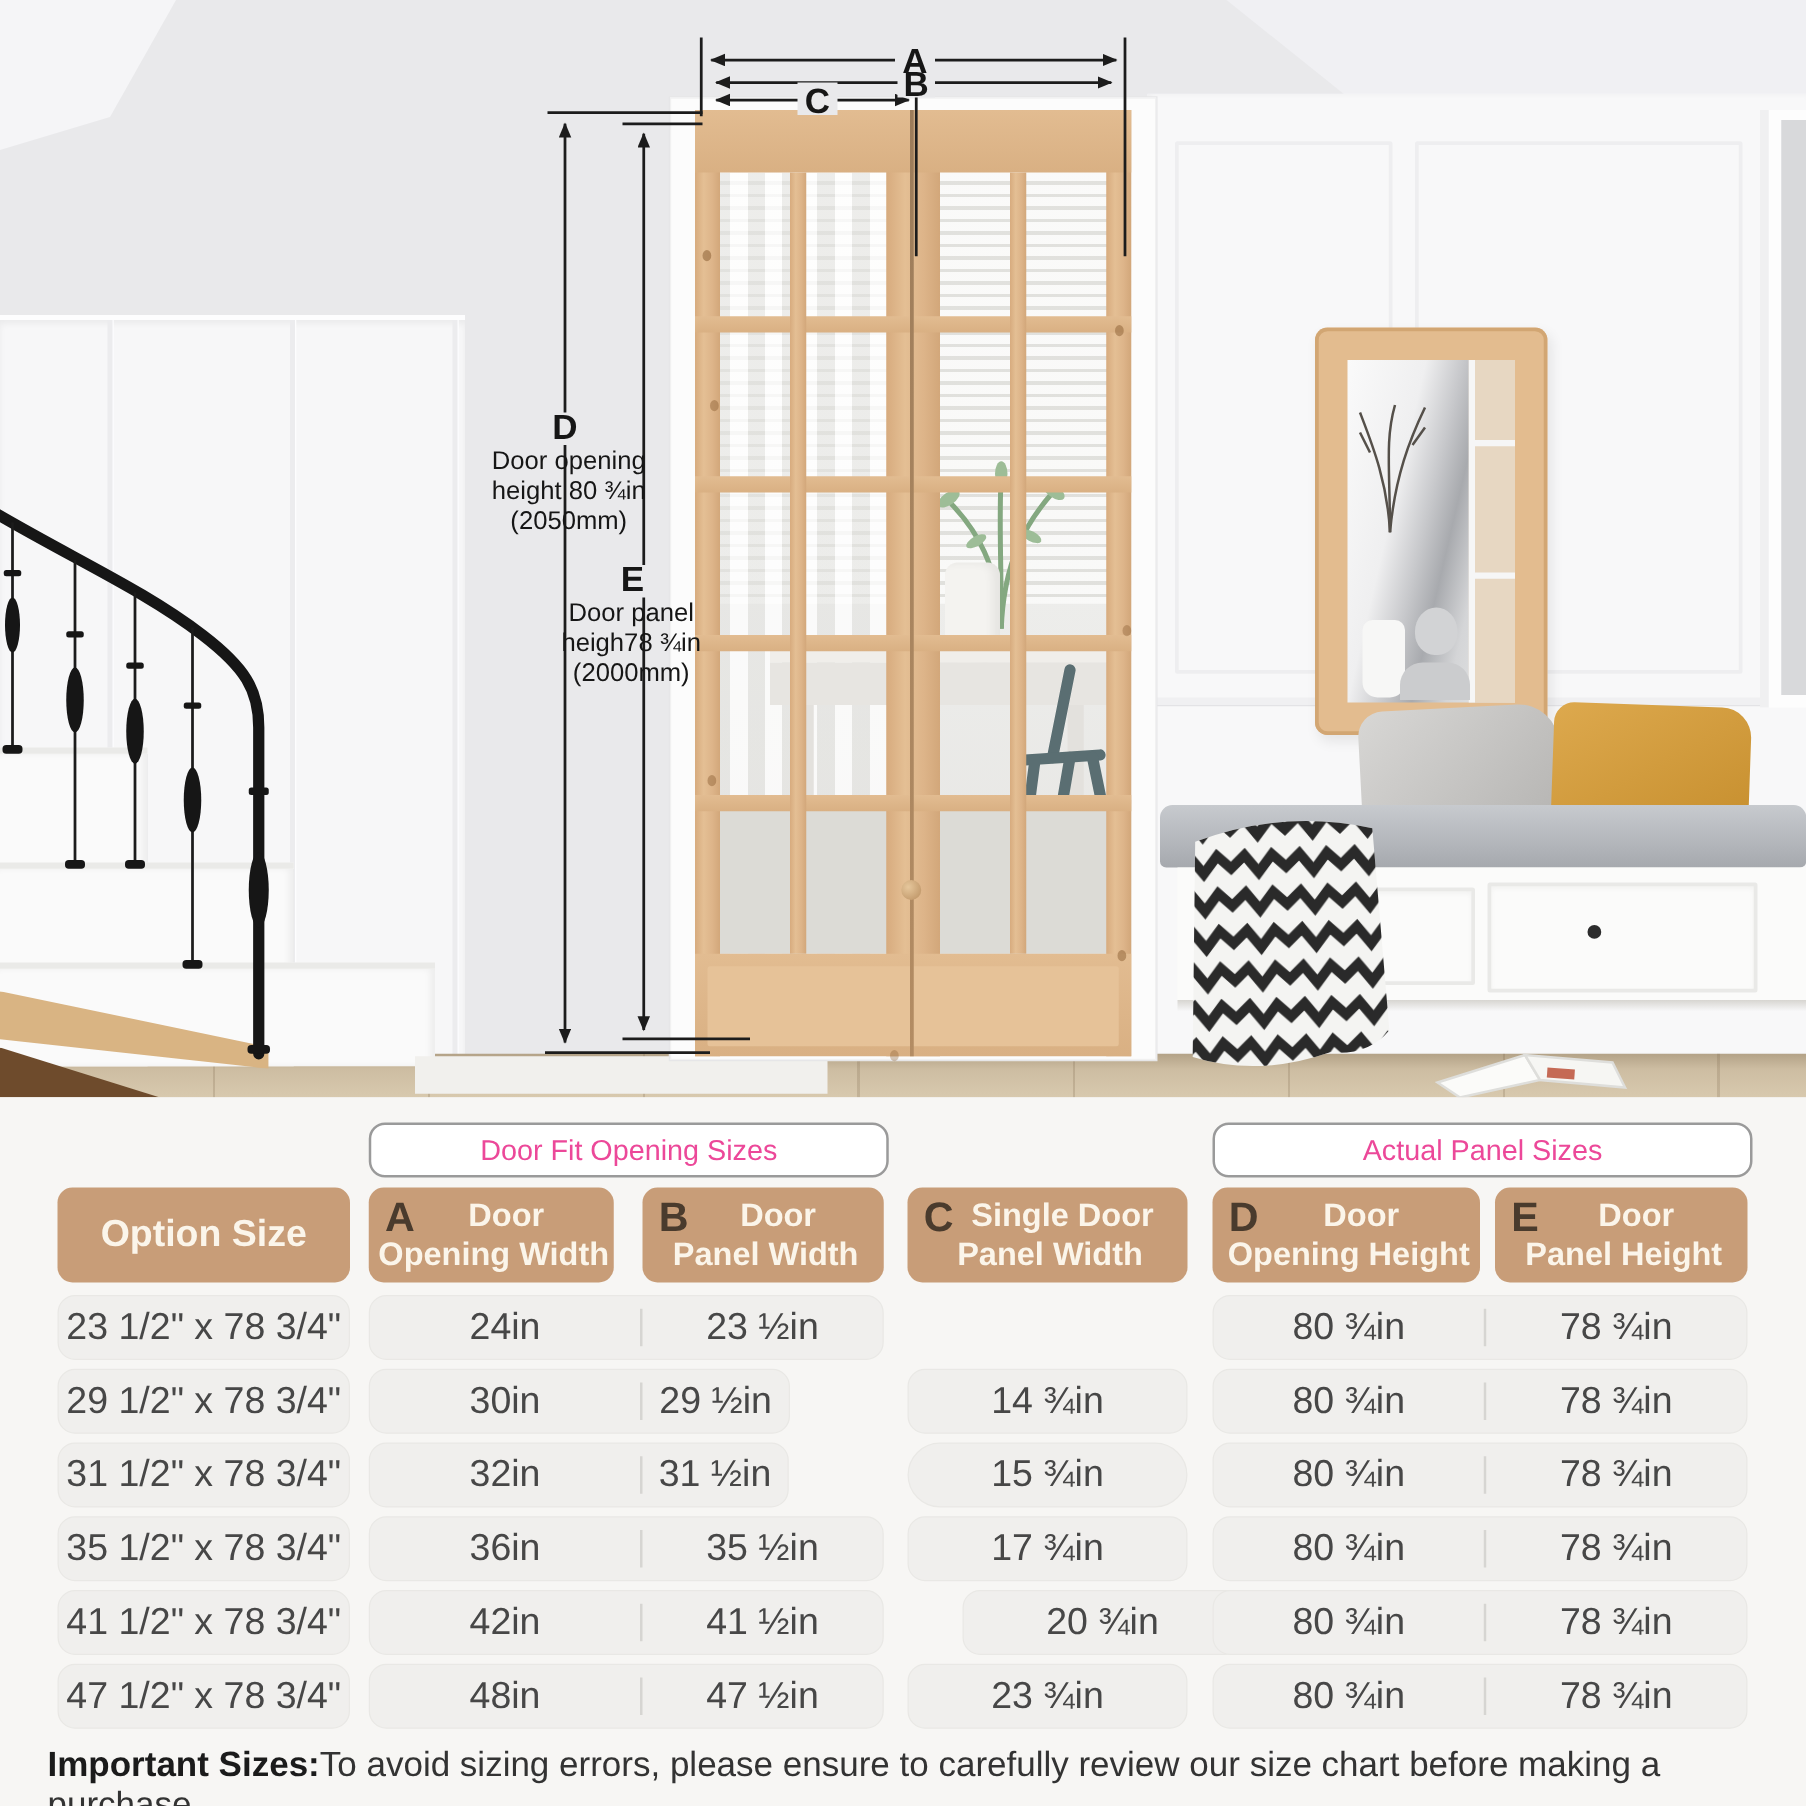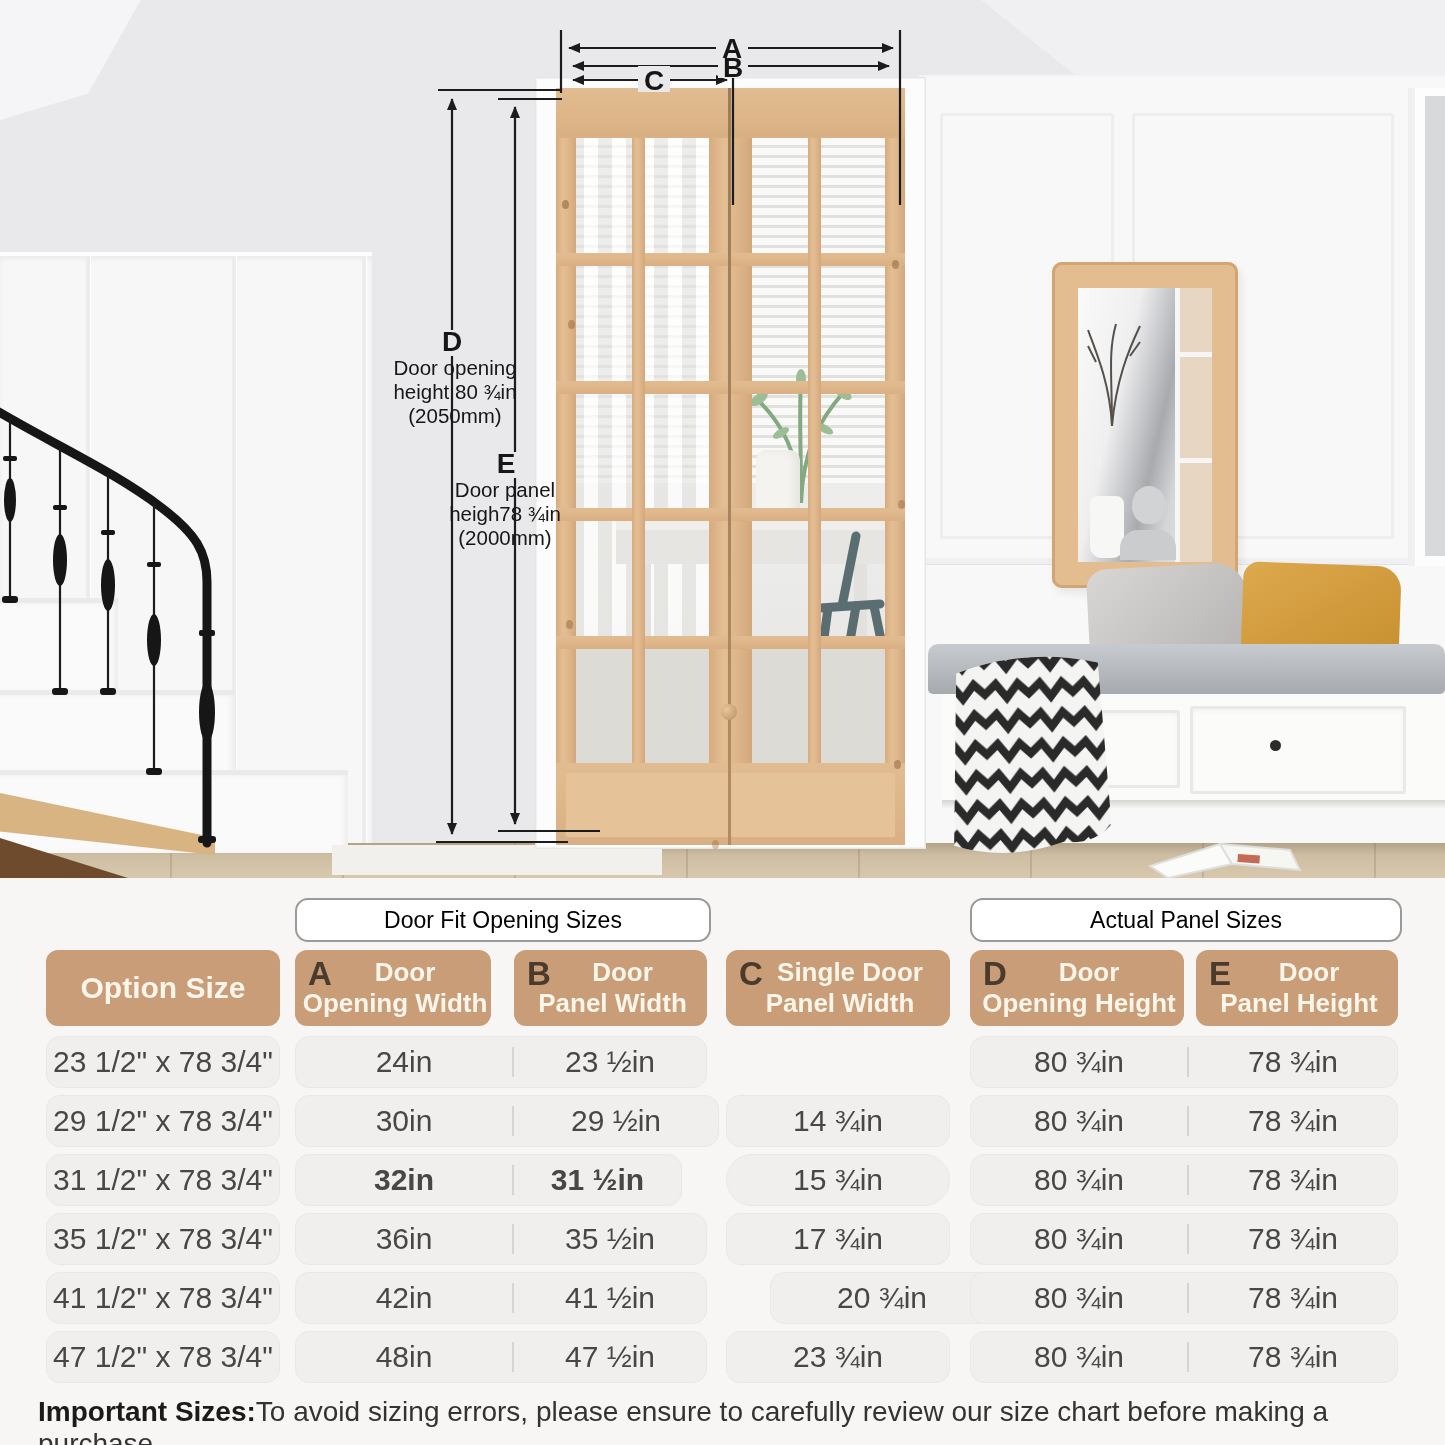--- a/index.html
+++ b/index.html
@@ -93,21 +93,21 @@
   
   .dims{position:absolute;left:0;top:0;}
   .dims line{stroke:#1c1c1c;stroke-width:2.2;}
   .dims text{fill:#161616;}
   .dim-letter{font-size:28px;font-weight:bold;}
   .dim-note{font-size:20.5px;font-weight:normal;}
 
   
   .table-sec{position:absolute;left:0;top:878px;width:1445px;height:567px;background:#f7f6f4;}
   .gtitle{position:absolute;top:20px;height:40px;background:#fff;border:2px solid #9a9a9a;border-radius:13px;
-          display:flex;align-items:center;justify-content:center;font-size:23px;color:#000000;}
+          display:flex;align-items:center;justify-content:center;font-size:23px;color:#ec4899;}
   .hdr{position:absolute;top:72px;height:76px;background:#c89d78;border-radius:12px;color:#fbf5ea;}
   .hdr .letter{position:absolute;left:13px;top:5px;font-size:33px;font-weight:bold;color:#4a3b2d;}
   .hdr .l1,.hdr .l2{display:block;text-align:center;font-size:26px;font-weight:bold;line-height:1.2;}
   .hdr .l1{padding-top:7px;padding-left:24px;}
   .hdr .l2{padding-left:4px;}
   .hdr.single-line{display:flex;align-items:center;justify-content:center;font-size:30px;font-weight:bold;}
   .trow{position:absolute;left:0;width:1445px;height:52px;}
   .pill{position:absolute;top:0;height:52px;background:#f0efed;border:1px solid #e9e8e5;border-radius:14px;
         box-sizing:border-box;display:flex;align-items:center;justify-content:center;
         font-size:30px;color:#474747;}
@@ -370,36 +370,36 @@
       </div>
       <div class="pill" style="left:970px;width:428px;">
         <span class="cellA">80 ¾in</span>
         <span class="vdiv"></span>
         <span class="cellB">78 ¾in</span>
       </div>
     </div>
 
     <div class="trow" style="top:217px;">
       <div class="pill" style="left:46px;width:234px;">29 1/2" x 78 3/4"</div>
-      <div class="pill" style="left:295px;width:424px;">
+      <div class="pill" style="left:295px;width:337px;">
         <span class="cellA">30in</span>
         <span class="vdiv"></span>
         <span class="cellB">29 ½in</span>
       </div>
       <div class="pill" style="left:726px;width:224px;">14 ¾in</div>
       <div class="pill" style="left:970px;width:428px;">
         <span class="cellA">80 ¾in</span>
         <span class="vdiv"></span>
         <span class="cellB">78 ¾in</span>
       </div>
     </div>
 
     <div class="trow" style="top:276px;">
       <div class="pill" style="left:46px;width:234px;">31 1/2" x 78 3/4"</div>
-      <div class="pill" style="left:295px;width:387px;font-weight:bold;">
+      <div class="pill" style="left:295px;width:336px;">
         <span class="cellA">32in</span>
         <span class="vdiv"></span>
         <span class="cellB">31 ½in</span>
       </div>
       <div class="pill" style="left:726px;width:224px;border-radius:26px;">15 ¾in</div>
       <div class="pill" style="left:970px;width:428px;">
         <span class="cellA">80 ¾in</span>
         <span class="vdiv"></span>
         <span class="cellB">78 ¾in</span>
       </div>

